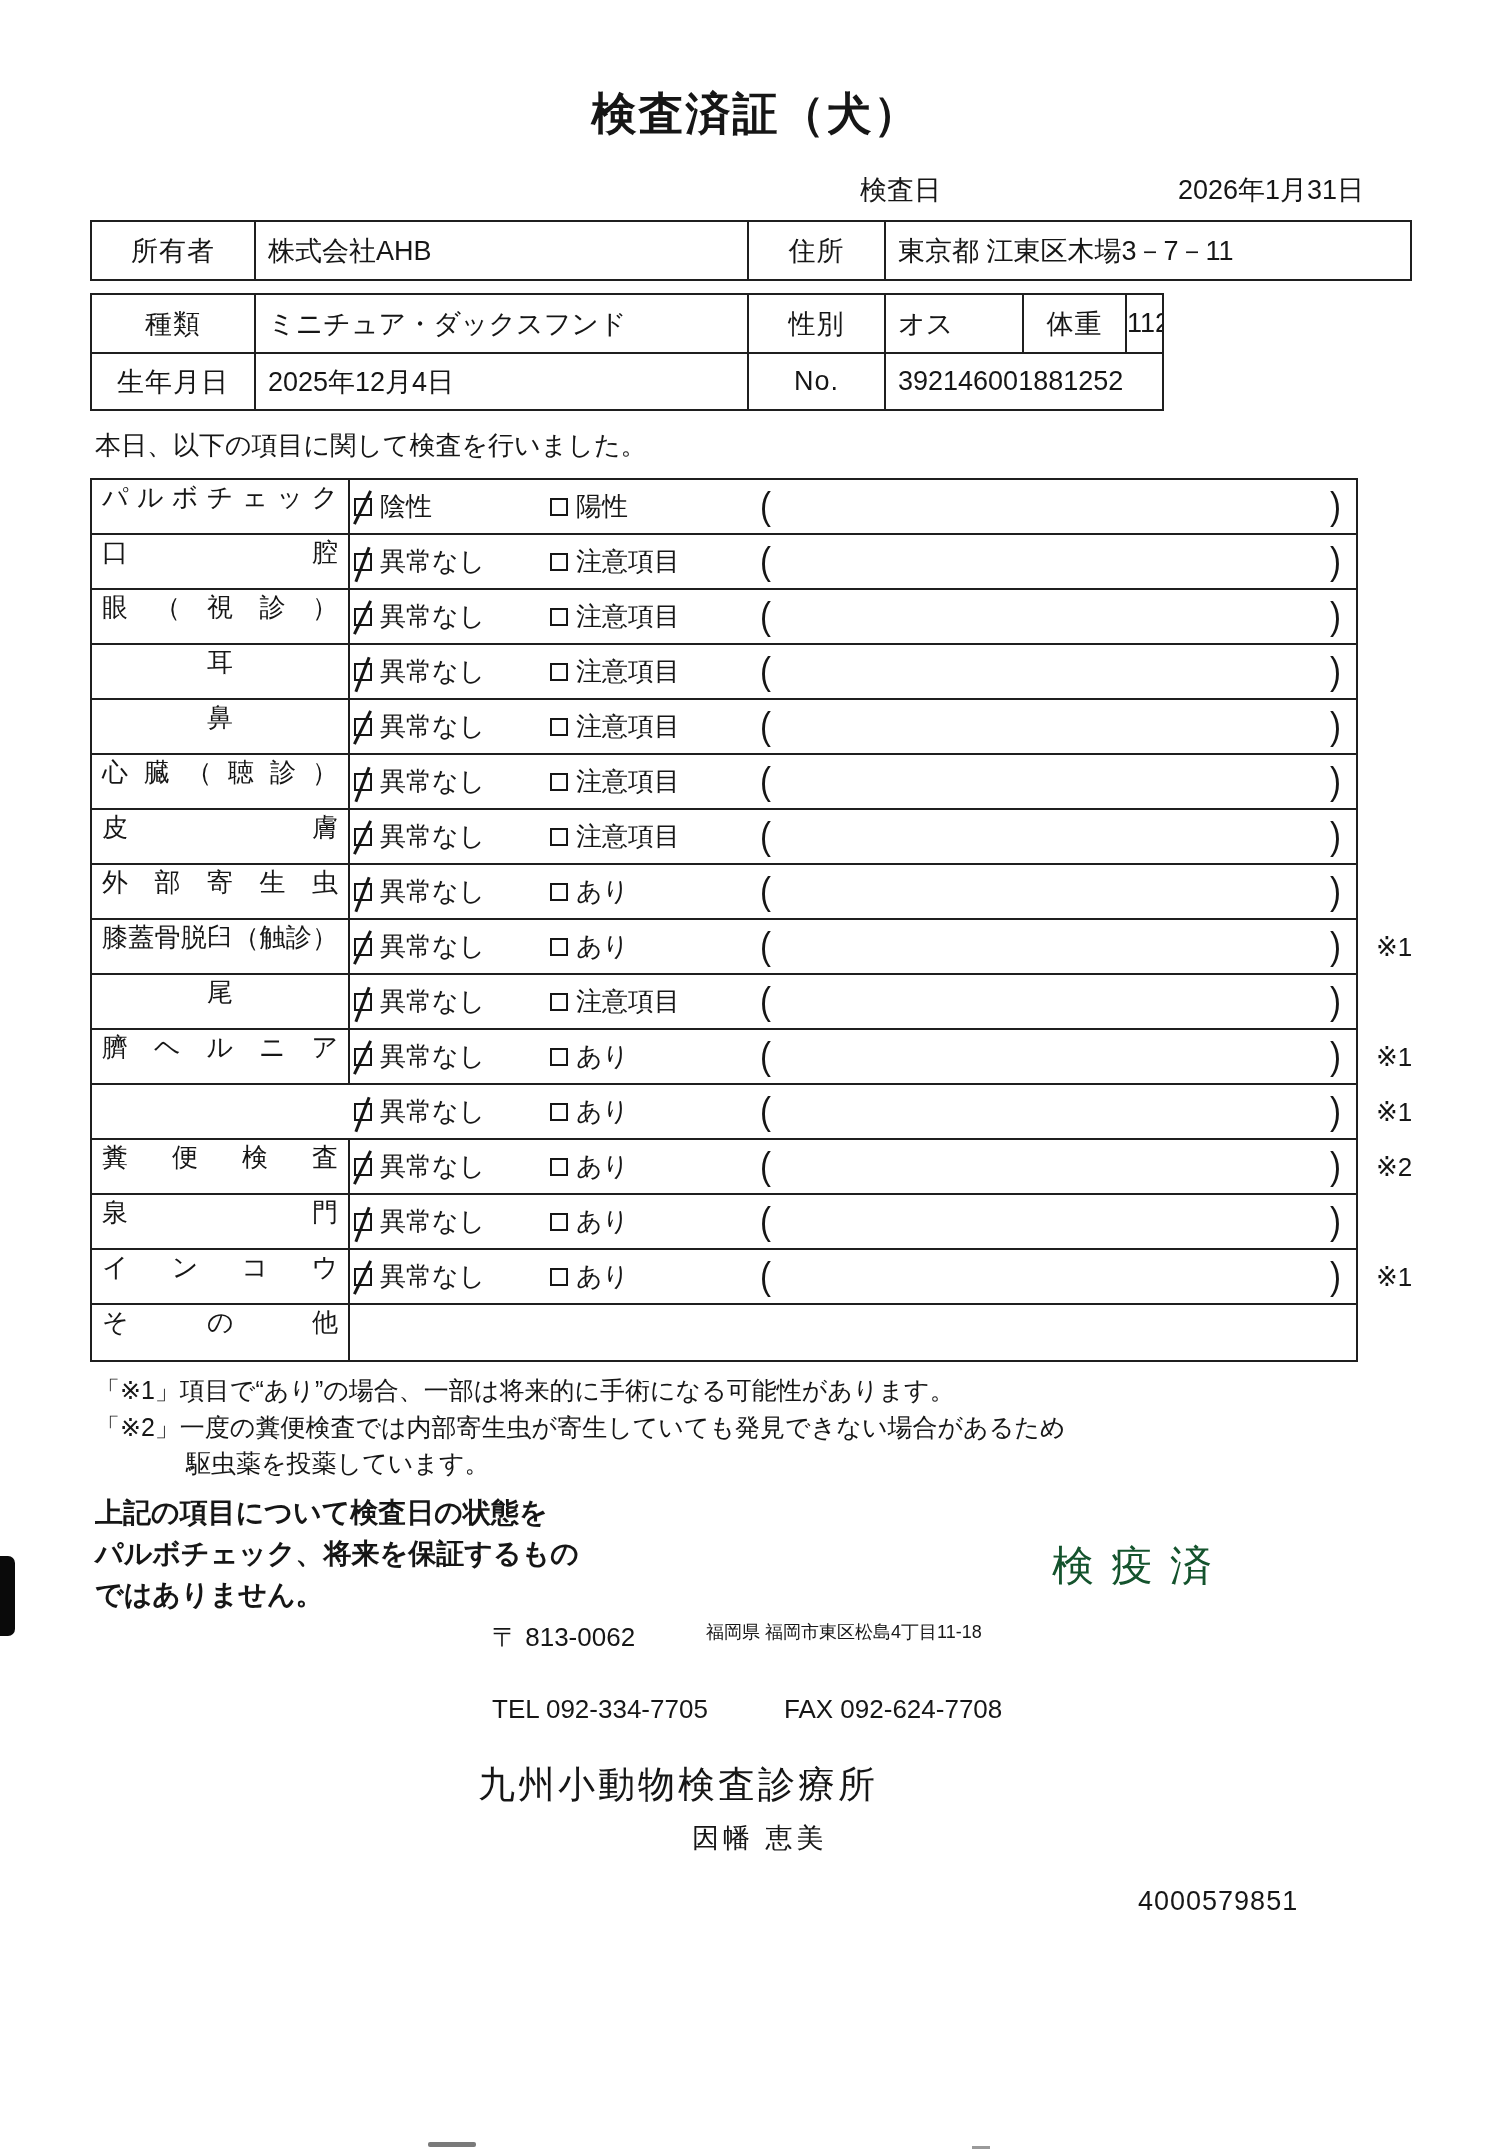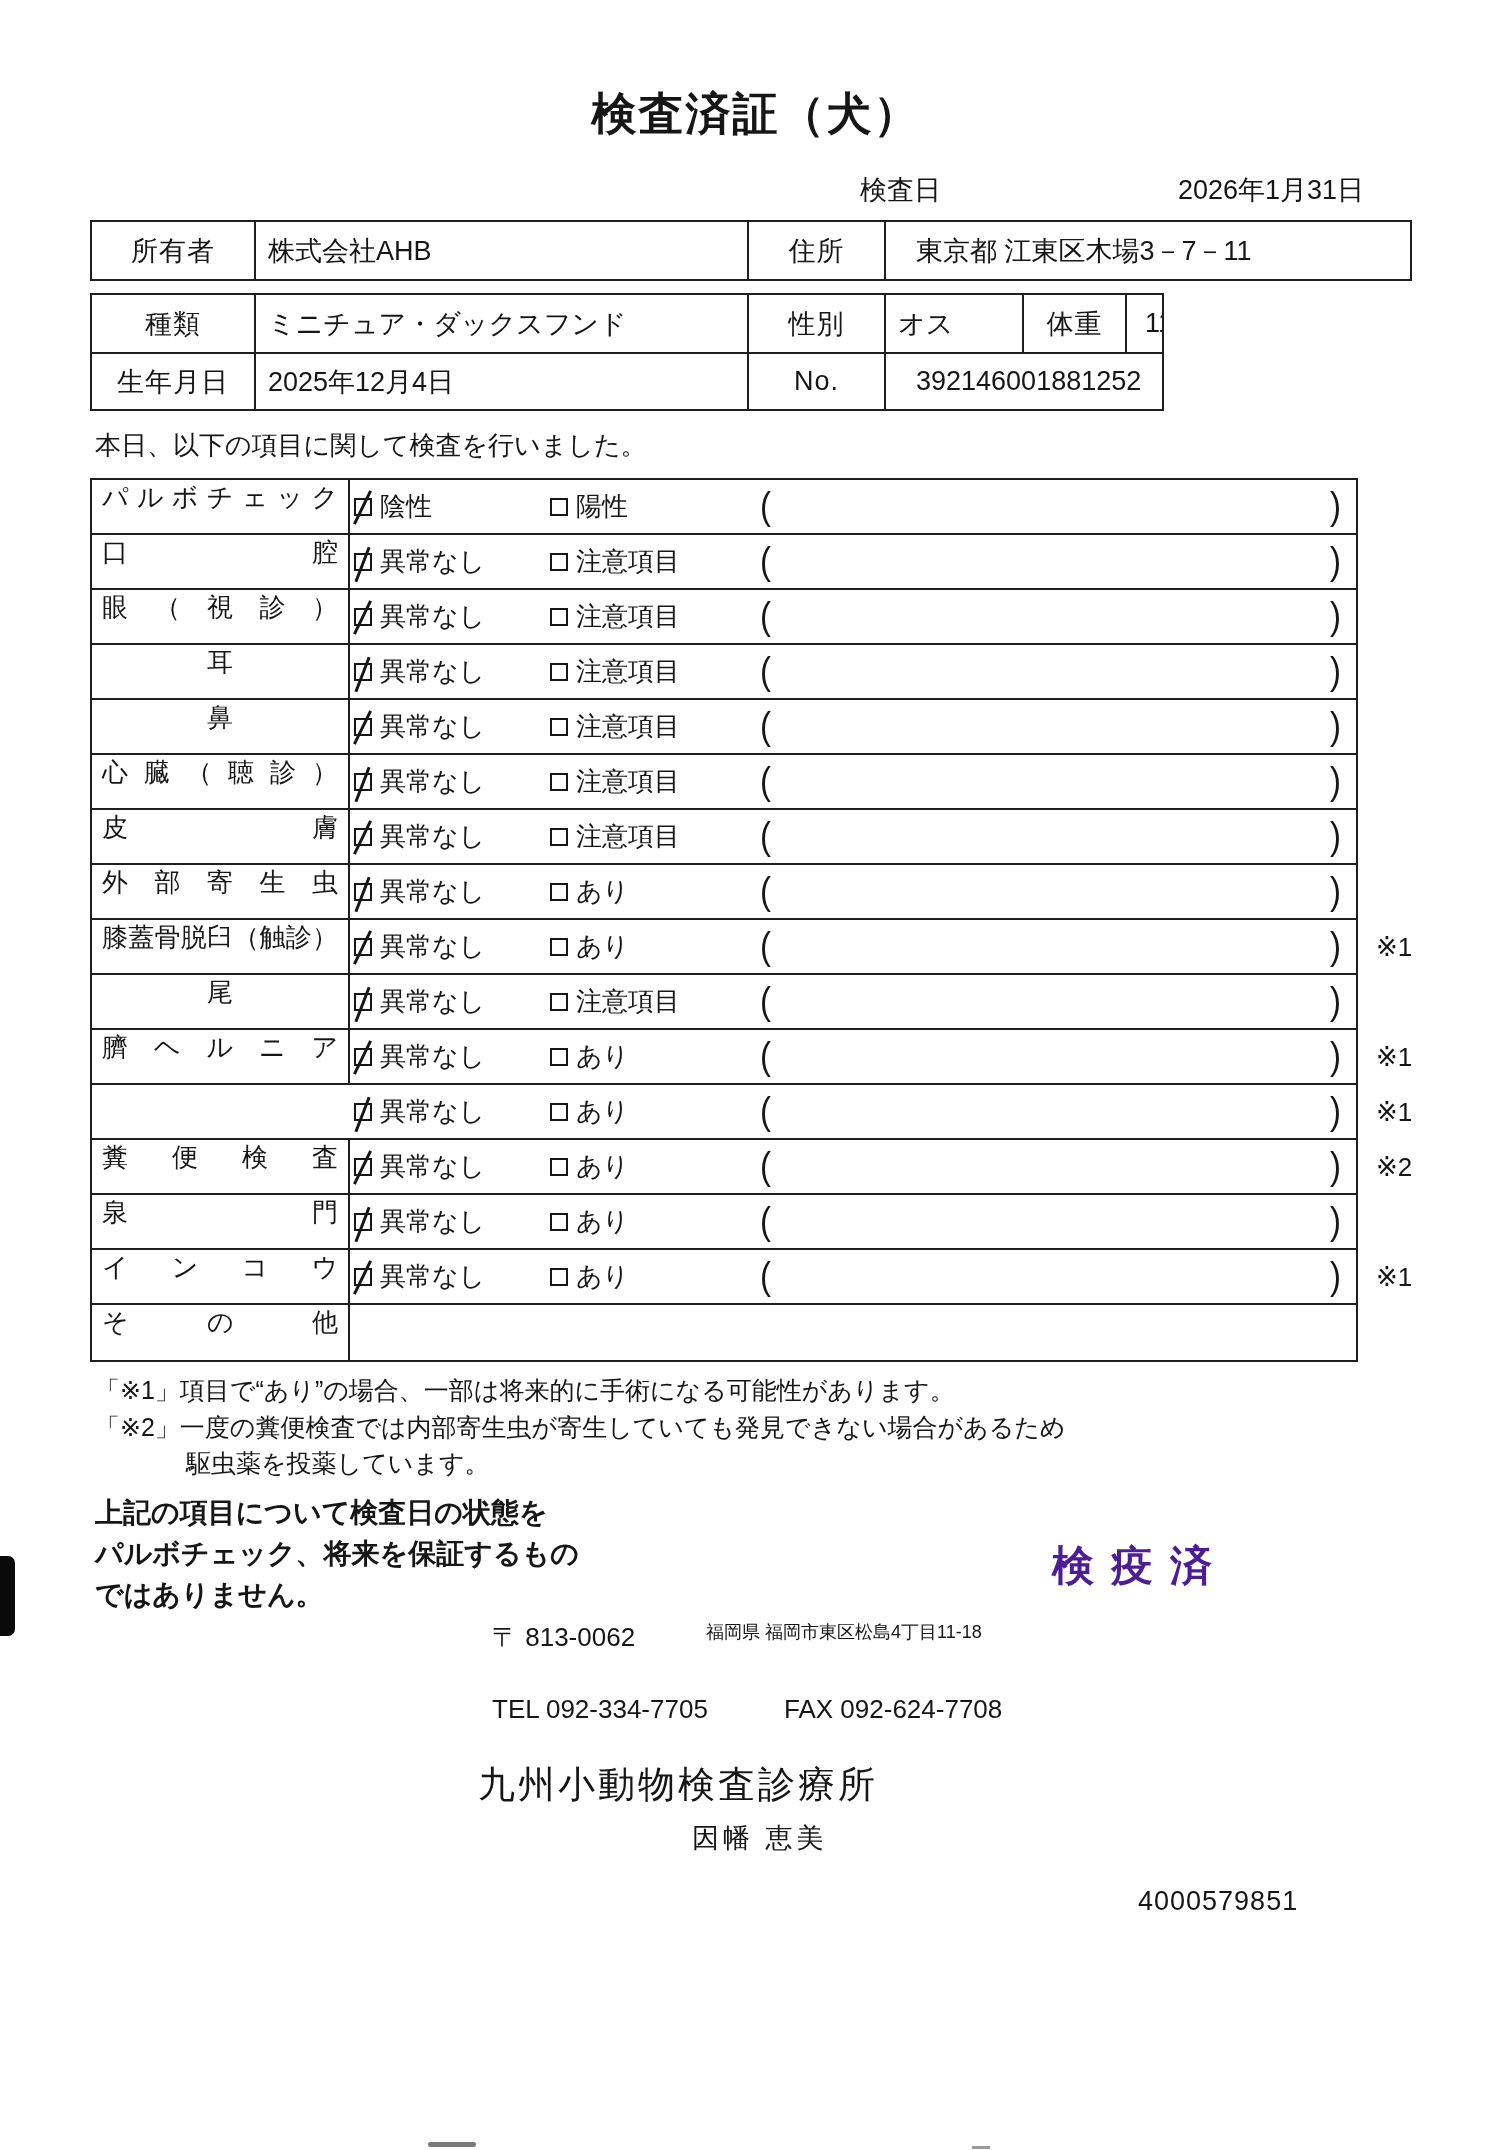--- a/index.html
+++ b/index.html
@@ -14,21 +14,21 @@
   
   .doc-title { top:84px; left:0; width:100%; text-align:center; font-size:45px; font-weight:bold; letter-spacing:2px; }
   .date-label { top:172px; left:860px; font-size:27px; }
   .date-value { top:172px; left:1178px; font-size:27px; }
 
   
   .box-table { position:absolute; border:2px solid #1f1f1f; background:#fff; }
   .trow { display:flex; height:57px; }
   .trow + .trow { border-top:2px solid #1f1f1f; }
   .tcell { border-right:2px solid #1f1f1f; display:flex; align-items:center; font-size:27px; overflow:hidden; }
-  .tcell:last-child { border-right:none;margin-left:18px; }
+  .tcell:last-child { border-right:none; }
   .tcell.lab { justify-content:center; letter-spacing:1px; }
   .tcell.val { padding:0 12px; }
   .w164{width:164px;} .w493{width:493px;} .w137{width:137px;} .w138{width:138px;} .w103{width:103px;} .wrest{flex:1;}
   .weight-cell { display:flex; align-items:center; }
   .weight-val { flex:1; text-align:right; padding-right:40px; }
   .weight-unit { width:90px; text-align:center; font-size:25px; }
 
   .intro-line { top:428px; left:95px; font-size:26px; }
 
   
@@ -48,21 +48,21 @@
   .paren.open { left:668px; } .paren.close { left:1238px; }
   .rownote { position:absolute; left:1284px; top:50%; transform:translateY(-50%); font-size:26px; white-space:nowrap; }
 
   
   .note-line { font-size:25px; }
   .note1 { top:1374px; left:95px; }
   .note2 { top:1411px; left:95px; }
   .note3 { top:1447px; left:186px; }
   .disclaimer { top:1492px; left:95px; font-size:28px; font-weight:bold; line-height:41px; }
 
-  .stamp { top:1538px; left:1052px; font-size:42px; letter-spacing:17px; color:#4c1d95; white-space:nowrap;font-weight:bold; }
+  .stamp { top:1538px; left:1052px; font-size:42px; letter-spacing:17px; color:#14532d; white-space:nowrap; }
 
   .postal  { top:1620px; left:492px; font-size:26px; }
   .addr2   { top:1620px; left:706px; font-size:18px; }
   .tel     { top:1694px; left:492px; font-size:26px; }
   .fax     { top:1694px; left:784px; font-size:26px; }
   .clinic  { top:1760px; left:478px; font-size:37px; letter-spacing:3px; }
   .person  { top:1820px; left:692px; font-size:27px; letter-spacing:4px; }
   .serial  { top:1886px; left:1138px; font-size:27px; letter-spacing:1px; }
 
   

